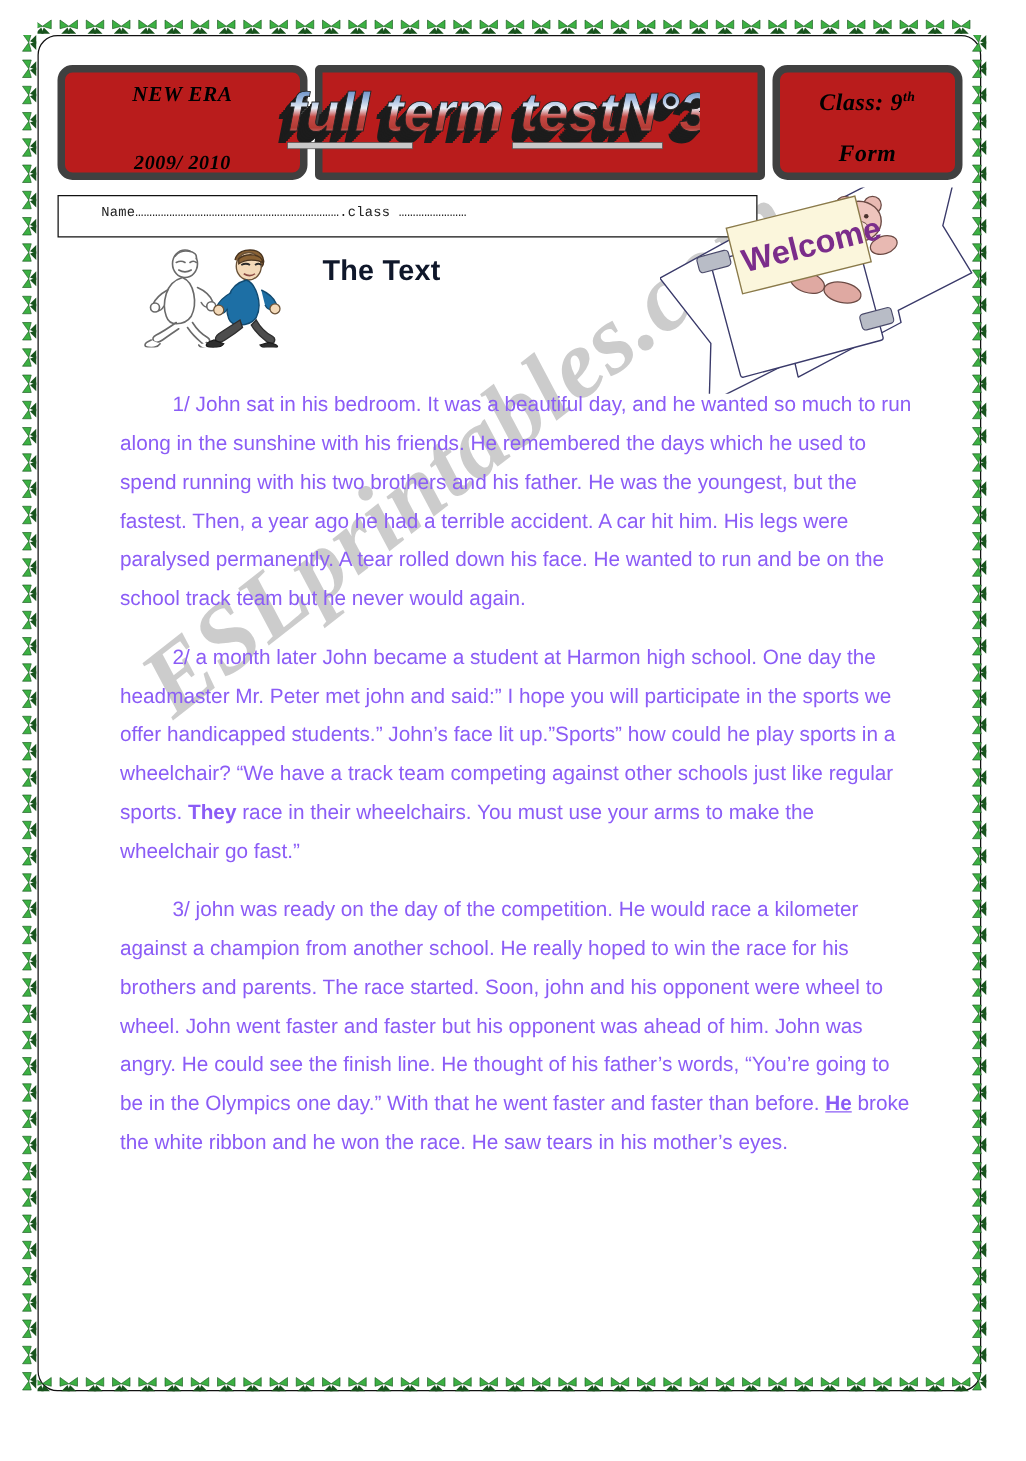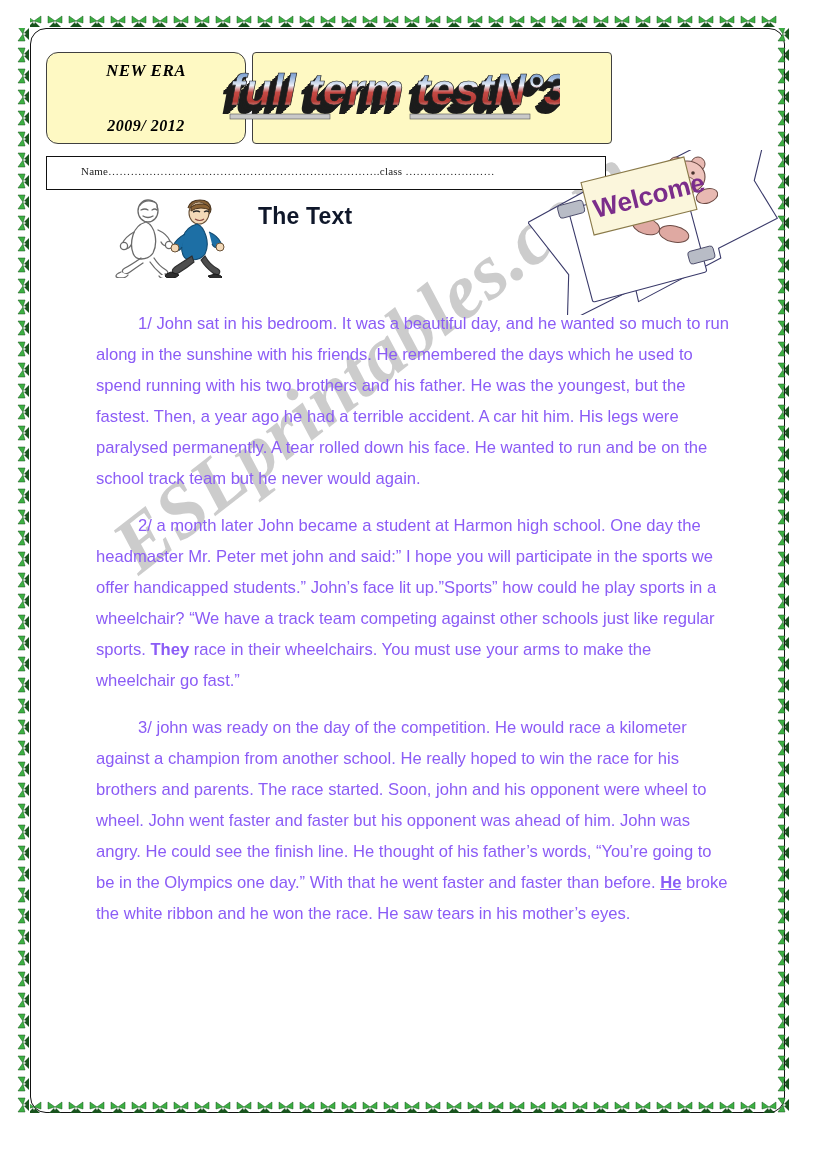--- a/index.html
+++ b/index.html
@@ -30,23 +30,23 @@
 
   
   #header-row{
     position:absolute;
     left:46px;top:52px;
     width:724px;height:98px;
   }
   .hdr-box{
     position:absolute;
     top:0;height:92px;
-    border:1px solid #404040;
+    border:6px solid #404040;
     border-radius:12px;
-    background:#fef9c3;
+    background:#b91c1c;
     box-sizing:border-box;
   }
   #school-box{left:0;width:200px;}
   #title-box{left:206px;width:360px;height:92px;border-radius:4px;}
   #class-box{left:572px;width:152px;}
 
   .script-line{
     font-family:"Liberation Serif",serif;
     font-style:italic;
     font-weight:bold;
@@ -76,21 +76,21 @@
     position:absolute;
     left:46px;top:156px;
     width:560px;height:34px;
     border:1px solid #111;
     background:#fff;
     box-sizing:border-box;
   }
   #name-line{
     position:absolute;left:10px;top:8px;
     font-size:11px;color:#222;
-    font-family:Liberation Serif, serif;
+    font-family:Liberation Mono, monospace;
     letter-spacing:.2px;
     white-space:nowrap;
     padding-left:24px;
   }
 
   
   #welcome-art{
     position:absolute;left:528px;top:150px;width:256px;height:165px;
   }
 
@@ -1232,25 +1232,31 @@
       <path d="M1 1 L6 6 L-1 6 Z" fill="#18531d"></path>
     </g>
       </g>
     </svg>
 </div>
 
 <div id="header-row">
 
   <div class="hdr-box" id="school-box">
     <div class="script-line" id="school-name1">NEW ERA</div>
-    <div class="script-line" id="school-year">2009/ 2012</div>
+    <div class="script-line" id="school-year">2009/ 2010</div>
   </div>
 
   <div class="hdr-box" id="title-box"></div>
 
+  <div class="hdr-box" id="class-box">
+    <div class="script-line" id="class-line1">
+      <span>Class: 9</span><sup>th</sup>
+    </div>
+    <div class="script-line" id="class-line2">Form</div>
+  </div>
 </div>
 
 <div id="wordart-wrap">
   <svg id="wordart" viewBox="0 0 346 62" xmlns="http://www.w3.org/2000/svg">
     <defs>
       <linearGradient id="waGrad" x1="0" y1="0" x2="0" y2="1">
         <stop offset="0%" stop-color="#3f6fb5"></stop>
         <stop offset="26%" stop-color="#9ab6dc"></stop>
         <stop offset="42%" stop-color="#e9eef7"></stop>
         <stop offset="56%" stop-color="#c64a45"></stop>

